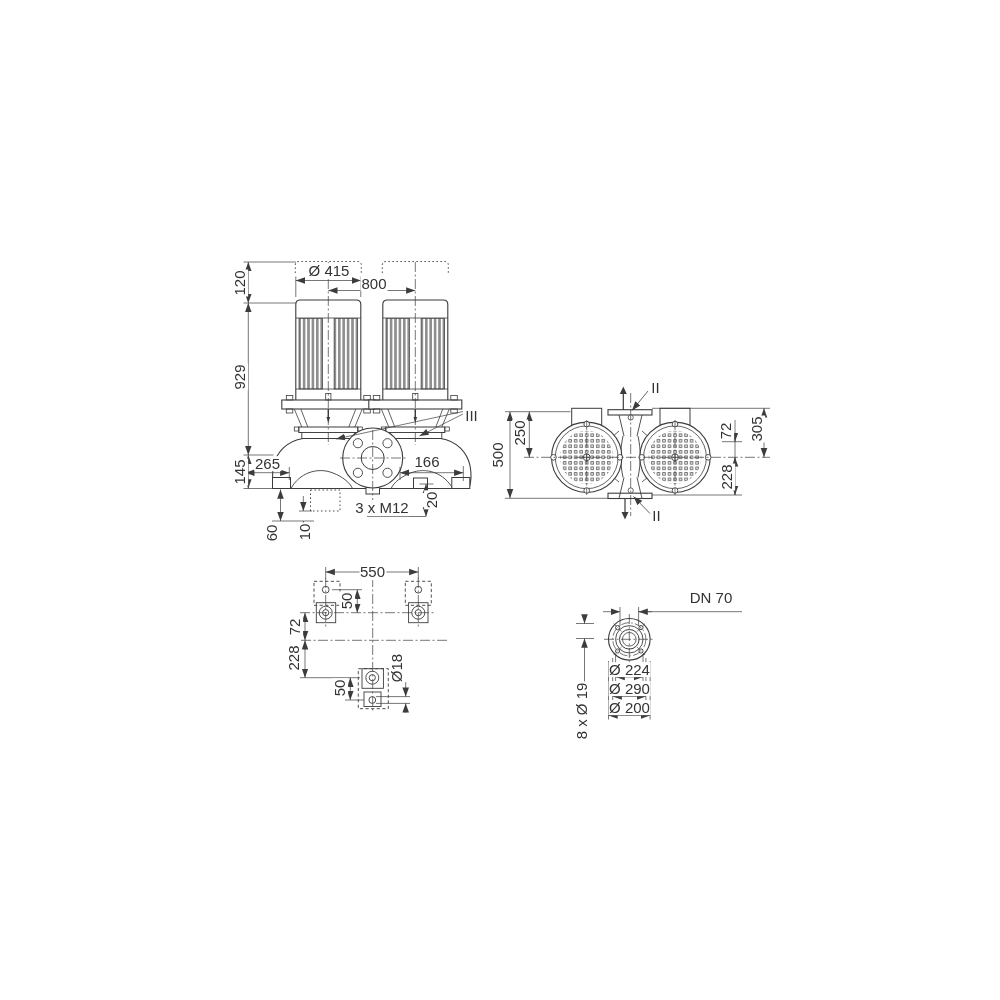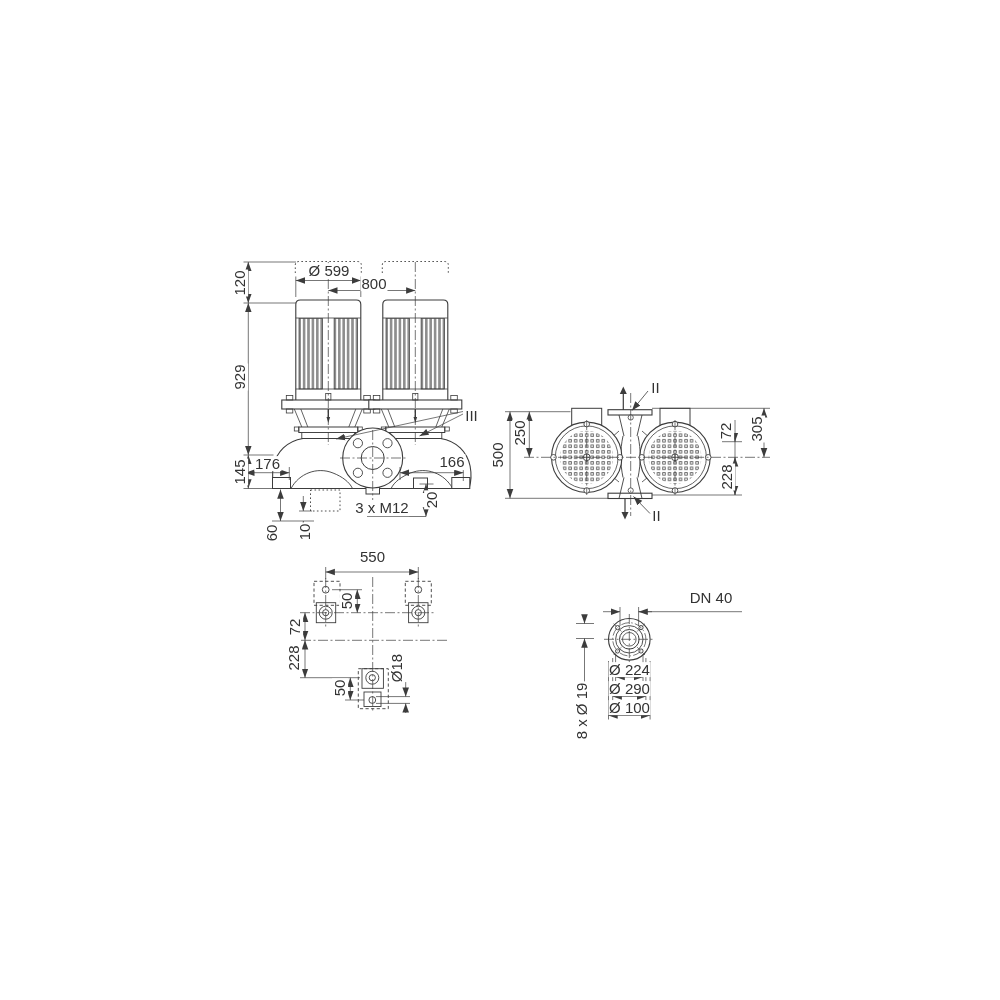--- a/index.html
+++ b/index.html
@@ -293,51 +293,51 @@
       <line x1="650.1" y1="661" x2="650.1" y2="719.5"></line>
       <line x1="608.5" y1="715.5" x2="650.1" y2="715.5" marker-start="url(#ar)" marker-end="url(#ar)"></line>
     </g>
   </g>
 </svg>
 
 <div>
   <span class="lbl rot" style="left:239.5px;top:282.5px">120</span>
   <span class="lbl rot" style="left:239.5px;top:377px">929</span>
   <span class="lbl rot" style="left:239.5px;top:471.5px">145</span>
-  <span class="lbl" style="left:329px;top:271px">Ø 599</span>
+  <span class="lbl" style="left:329px;top:271px">Ø 415</span>
   <span class="lbl" style="left:374px;top:283.5px">800</span>
-  <span class="lbl" style="left:267.5px;top:463.5px">176</span>
-  <span class="lbl" style="left:452px;top:462px">166</span>
+  <span class="lbl" style="left:267.5px;top:463.5px">265</span>
+  <span class="lbl" style="left:427px;top:462px">166</span>
   <span class="lbl rot" style="left:432px;top:499.5px">20</span>
   <span class="lbl" style="left:382px;top:508px">3 x M12</span>
   <span class="lbl rot" style="left:271.5px;top:532.5px">60</span>
   <span class="lbl rot" style="left:305px;top:532px">10</span>
   <span class="lbl" style="left:471.5px;top:416px">III</span>
 </div>
 
 <div>
   <span class="lbl rot" style="left:497.5px;top:455px">500</span>
   <span class="lbl rot" style="left:519.5px;top:433px">250</span>
   <span class="lbl rot" style="left:725.5px;top:430.5px">72</span>
   <span class="lbl rot" style="left:757px;top:429px">305</span>
   <span class="lbl rot" style="left:726.5px;top:476.5px">228</span>
   <span class="lbl" style="left:655.5px;top:387.5px">II</span>
   <span class="lbl" style="left:656.5px;top:516px">II</span>
 </div>
 
 <div>
-  <span class="lbl" style="left:372.5px;top:557px">550</span>
+  <span class="lbl" style="left:372.5px;top:572px">550</span>
   <span class="lbl rot" style="left:347px;top:601px">50</span>
   <span class="lbl rot" style="left:294.5px;top:626.5px">72</span>
   <span class="lbl rot" style="left:294px;top:658px">228</span>
   <span class="lbl rot" style="left:340px;top:688px">50</span>
   <span class="lbl rot" style="left:397px;top:667.5px">Ø18</span>
 </div>
 
 <div>
-  <span class="lbl" style="left:711px;top:597.5px">DN 40</span>
+  <span class="lbl" style="left:711px;top:597.5px">DN 70</span>
   <span class="lbl" style="left:629.5px;top:669.5px">Ø 224</span>
   <span class="lbl" style="left:629.5px;top:688.5px">Ø 290</span>
-  <span class="lbl" style="left:629.5px;top:707.5px">Ø 100</span>
+  <span class="lbl" style="left:629.5px;top:707.5px">Ø 200</span>
   <span class="lbl rot" style="left:581.5px;top:710.5px">8 x Ø 19</span>
 </div>
 
 </div>
 
 </body></html>

